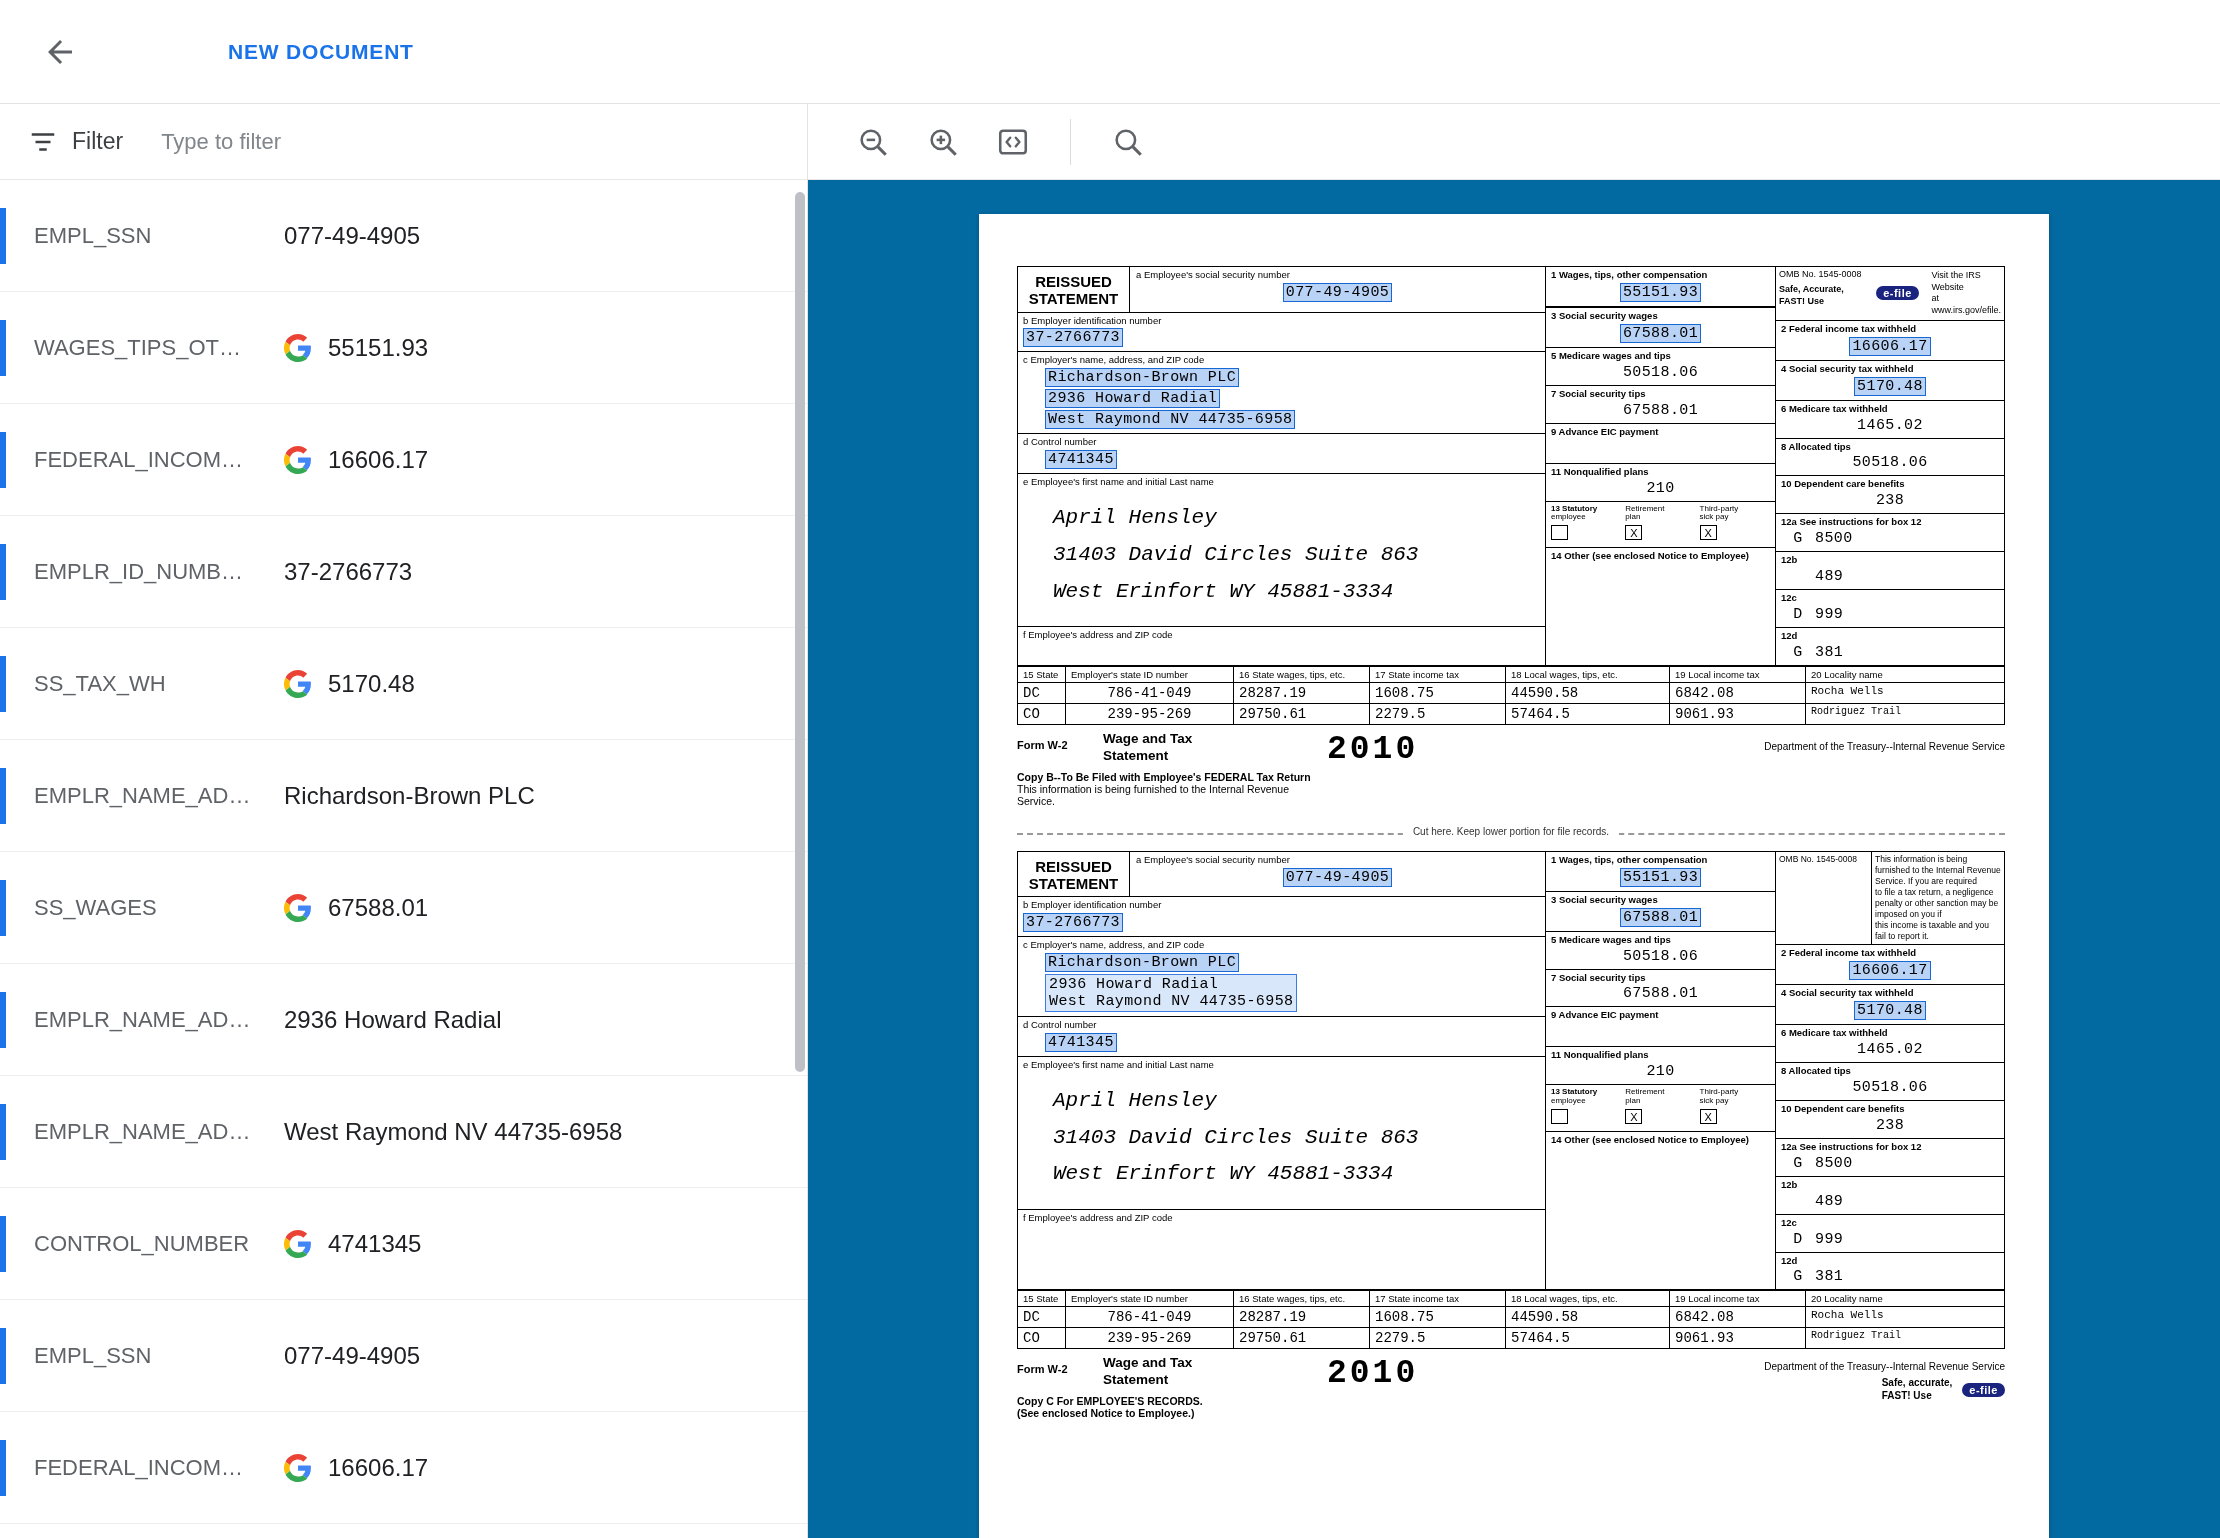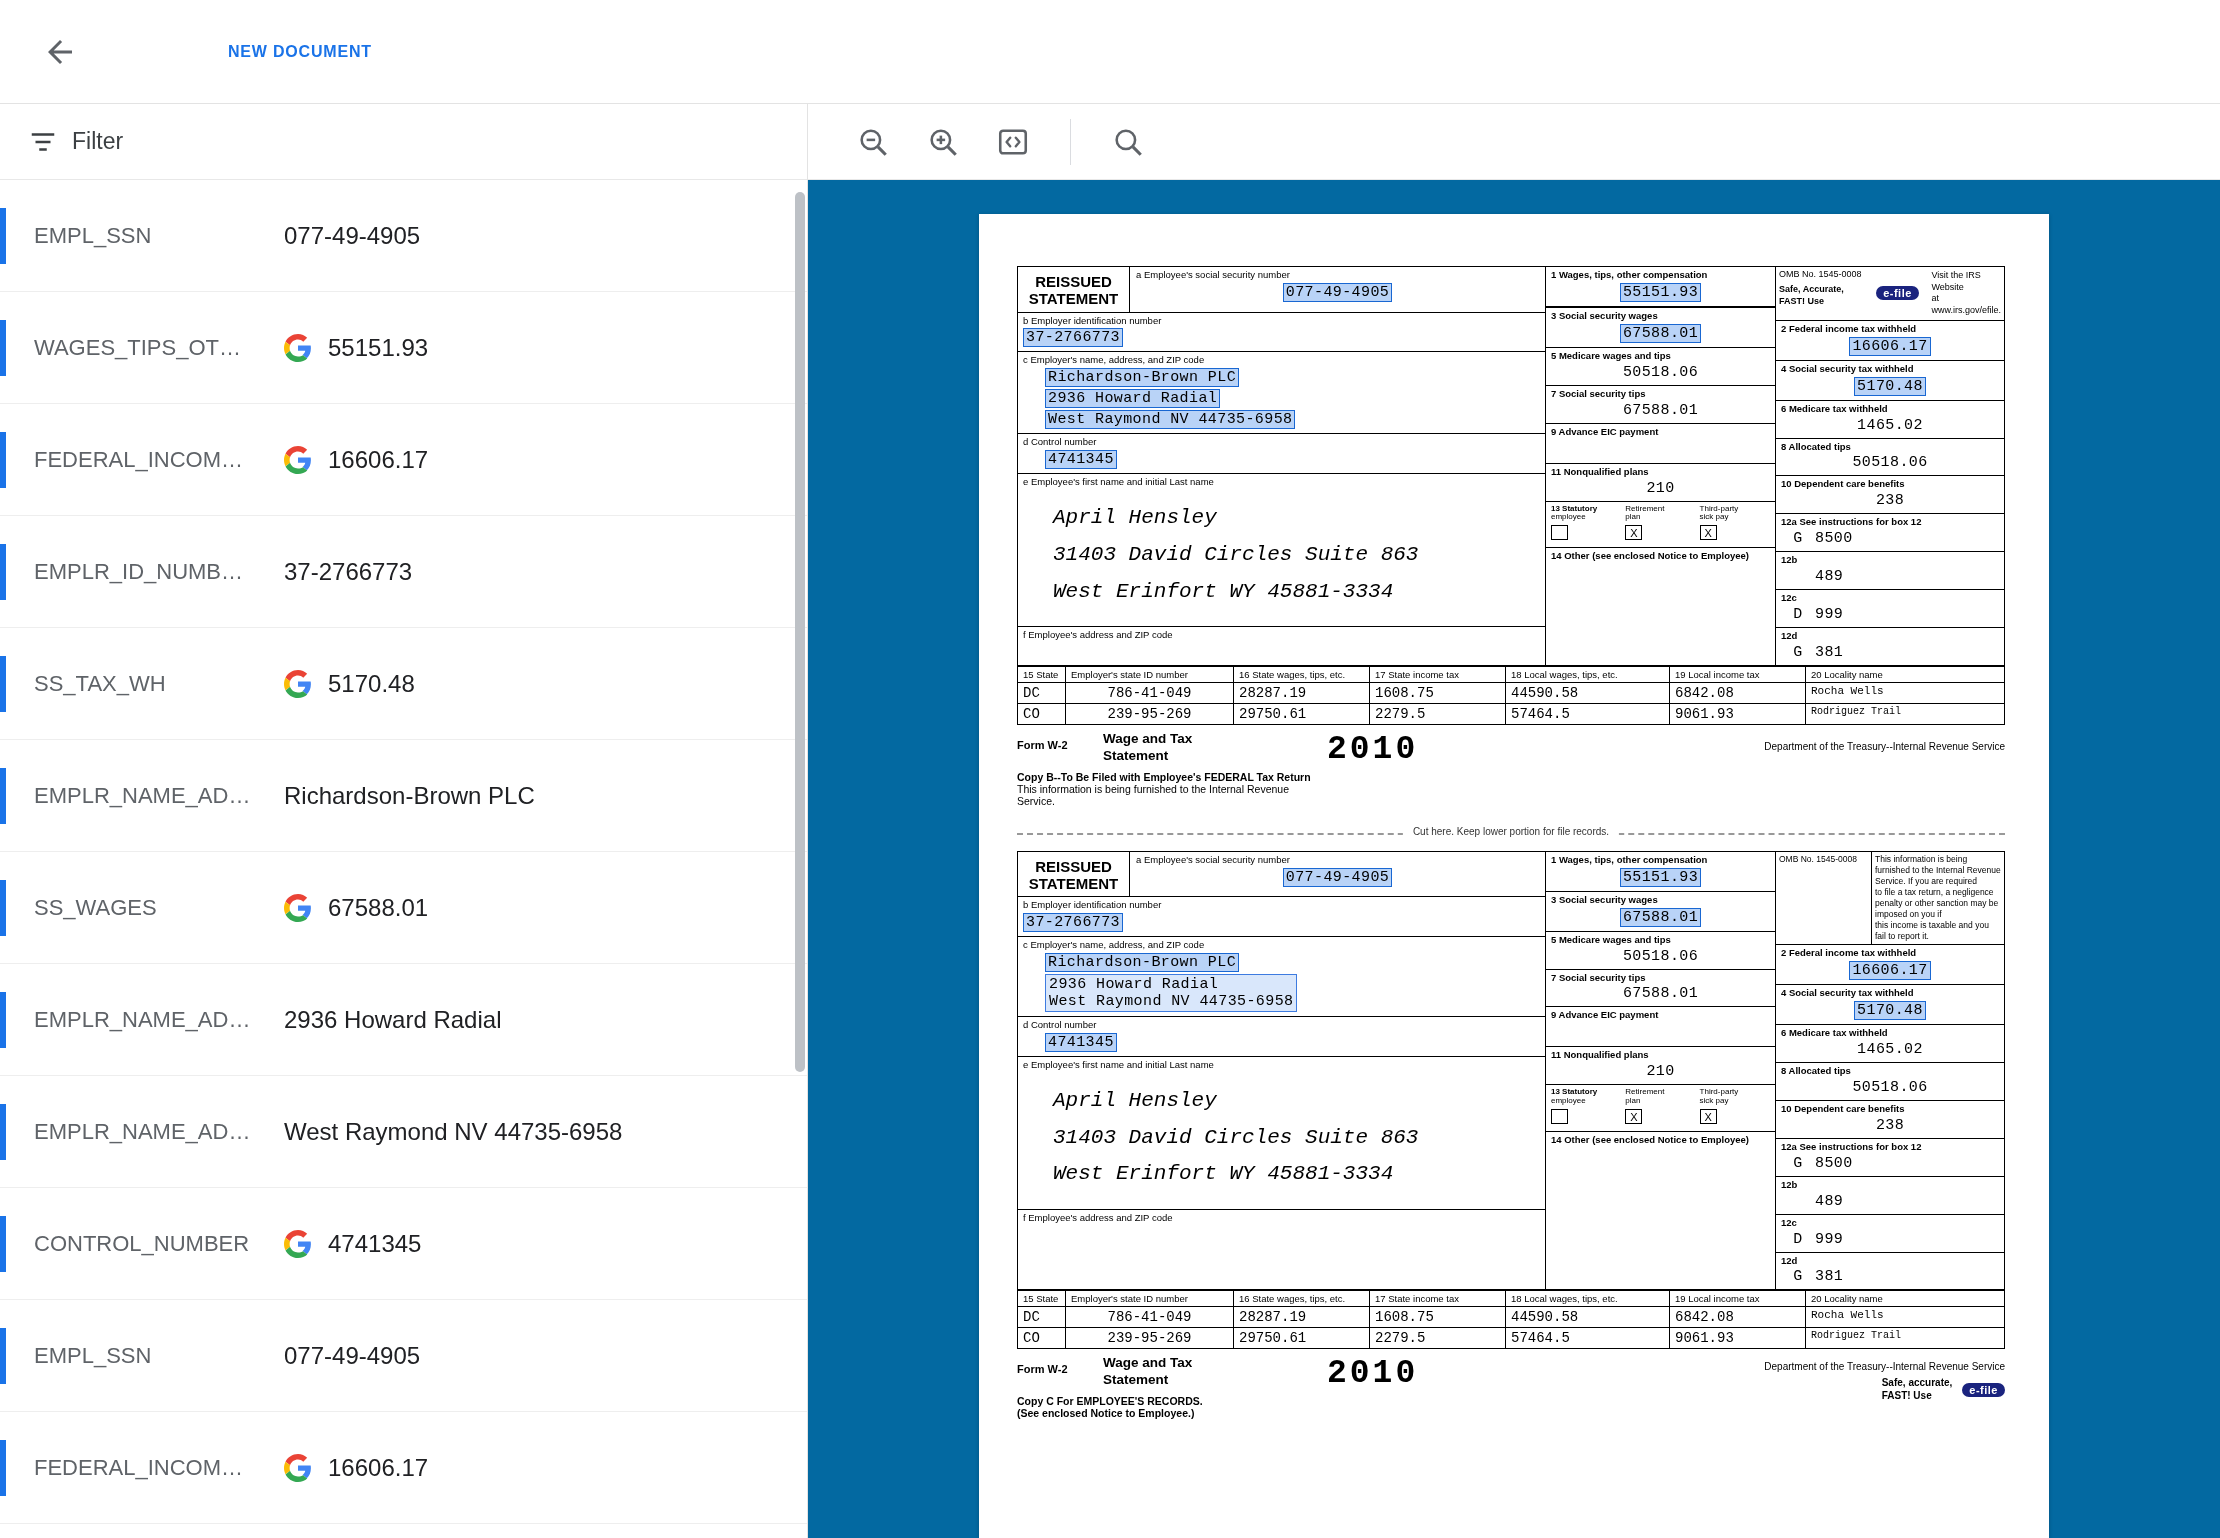--- a/index.html
+++ b/index.html
@@ -32,21 +32,21 @@
   .app-title {
     font-size: 33px;
     color: #202124;
     font-weight: 400;
     letter-spacing: 0.1px;
     white-space: nowrap;
   }
   .new-doc-btn {
     margin-left: 120px;
     color: #1a73e8;
-    font-size: 16px;
+    font-size: 21px;
     font-weight: 600;
     letter-spacing: 0.8px;
     cursor: pointer;
     white-space: nowrap;
   }
 
   
   .body-split { display: flex; flex: 1; min-height: 0; }
 
   
@@ -301,20 +301,21 @@
   <div class="body-split">
 
     <div class="left-panel">
       <div class="filter-bar">
         <span class="filter-icon">
           <svg width="30" height="30" viewBox="0 0 24 24">
               <path d="M3 5h18v2H3V5zm3 6h12v2H6v-2zm3 6h6v2H9v-2z" fill="#3c4043"></path>
             </svg>
         </span>
         <span class="filter-label">Filter</span>
+        <input class="filter-input" type="text" placeholder="Type to filter" style="">
       </div>
 
       <div class="entity-list">
         <div class="entity-row">
           <div class="entity-key">EMPL_SSN</div>
           <div class="entity-value-wrap">
             <span>077-49-4905</span>
           </div>
         </div>
         <div class="entity-row">

